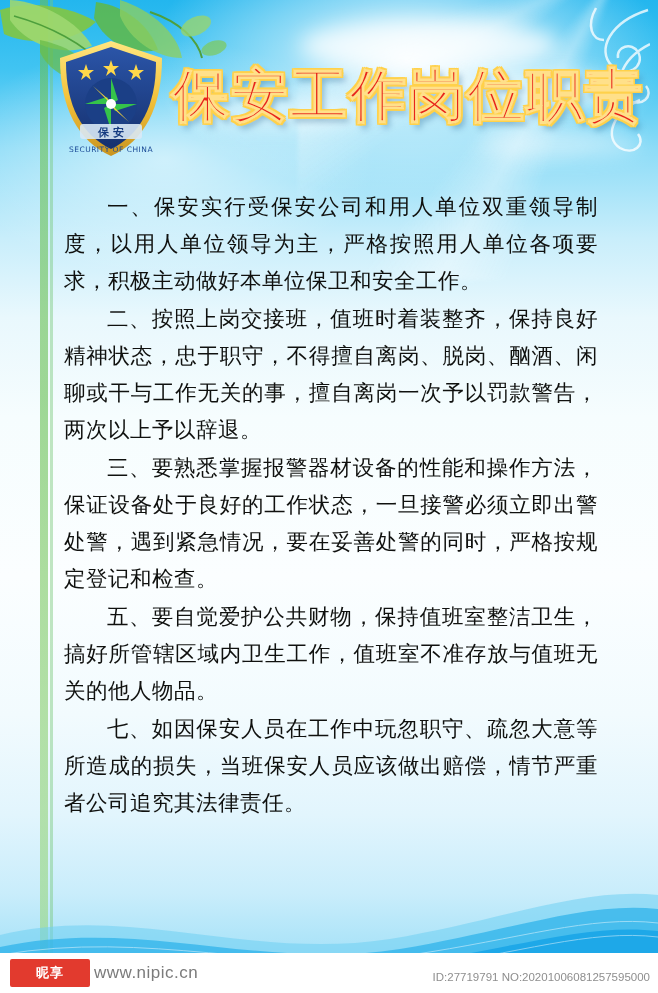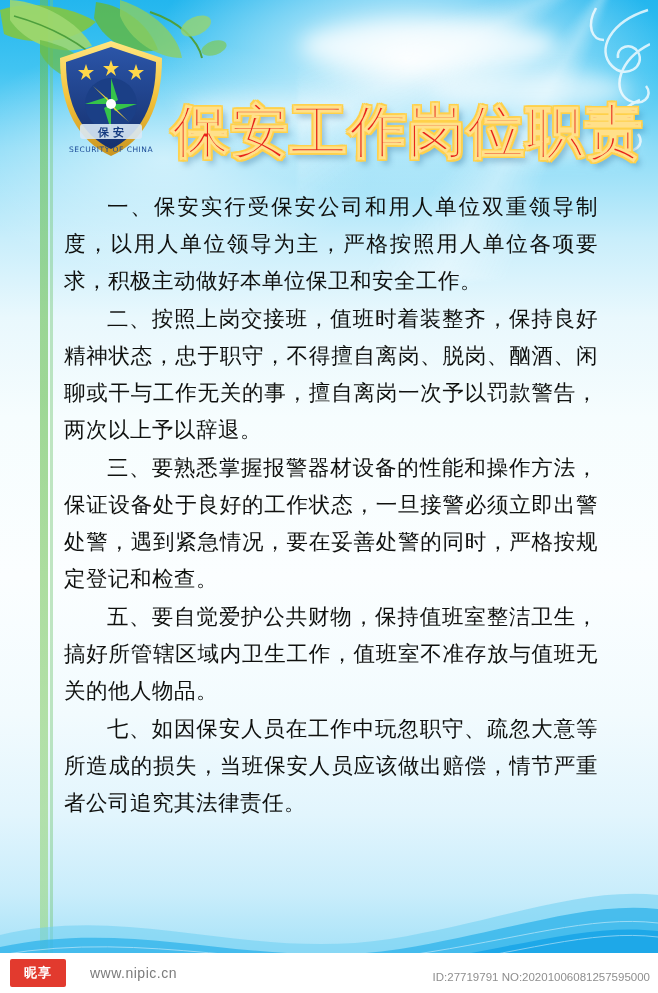--- a/index.html
+++ b/index.html
@@ -118,21 +118,20 @@
        2px 0 0 #ffd14a,
       -2px 0 0 #ffd14a,
        0 2px 0 #ffd14a,
        0 -2px 0 #ffd14a,
        2px 2px 0 #ffd14a,
       -2px 2px 0 #ffd14a,
        2px -2px 0 #ffd14a,
       -2px -2px 0 #ffd14a,
        4px 5px 6px rgba(0,70,120,0.35);
     white-space: nowrap;
-    margin-top: 36px;
   }
 
   
   .content {
     position: absolute;
     left: 64px;
     top: 188px;
     width: 534px;
   }
   .para {
@@ -158,34 +157,34 @@
     left: 0; bottom: 0;
     width: 658px; height: 40px;
     background: #ffffff;
   }
   .logo-mark {
     position: absolute;
     left: 10px; bottom: 6px;
     display: flex; align-items: center;
   }
   .logo-box {
-    width: 56px; height: 28px;
+    width: 80px; height: 28px;
     background: #e23a2e;
     color: #fff;
     font-family: Liberation Mono, monospace;
     font-size: 13px;
     font-weight: bold;
     display: flex; align-items: center; justify-content: center;
     letter-spacing: 1px;
     border-radius: 2px;
   }
   .logo-text {
-    margin-left: 24px;
+    margin-left: 4px;
     color: #7b7b7b;
-    font-size: 14px;
+    font-size: 17px;
     font-family: "Liberation Sans", sans-serif;
     letter-spacing: .5px;
   }
   .watermark-id {
     position: absolute;
     right: 8px; bottom: 10px;
     color: #8e8e8e;
     font-size: 11.5px;
     font-family: "Liberation Sans", sans-serif;
     text-align: right;

